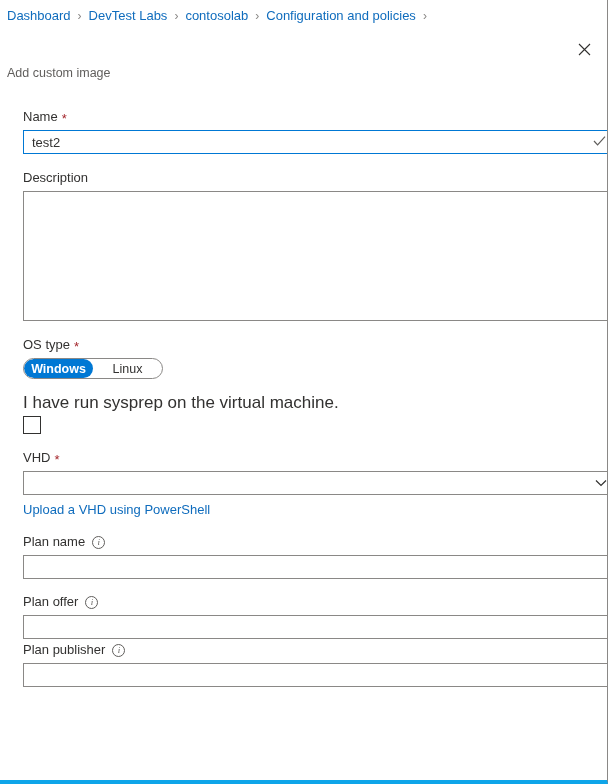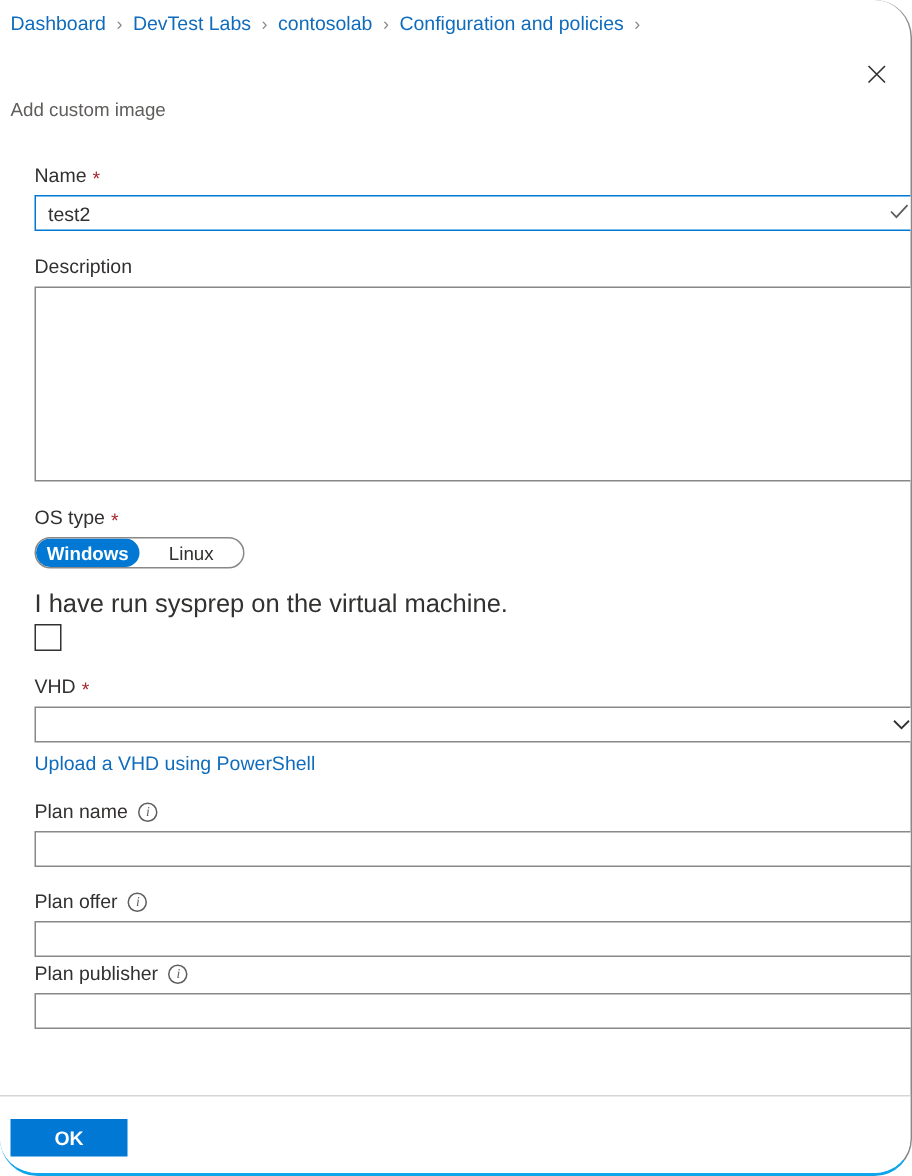--- a/index.html
+++ b/index.html
@@ -8,23 +8,22 @@
     width: 608px; height: 784px;
     background: #ffffff;
     font-family: "Liberation Sans", sans-serif;
     -webkit-font-smoothing: antialiased;
   }
   #panel {
     position: relative;
     width: 608px; height: 784px;
     background: #ffffff;
     border-right: 1px solid #8a8886;
-    border-bottom: 2px solid #0ea5e9;
+    border-bottom: 4px solid #0ea5e9;
     overflow: hidden;
-    border-radius: 25px;
   }
 
   
   .breadcrumb {
     position: absolute;
     left: 7px; top: 6px;
     height: 20px;
     display: flex; align-items: center;
     font-size: 13px;
     white-space: nowrap;
@@ -345,17 +344,14 @@
         <span>Plan publisher</span>
         <span class="info-icon">i</span>
       </div>
       <div class="input">
         <span></span>
       </div>
     </div>
 
   </div>
 
-  <div class="footer">
-    <button class="ok-btn">OK</button>
-  </div>
 
 </div>
 
 </body></html>

